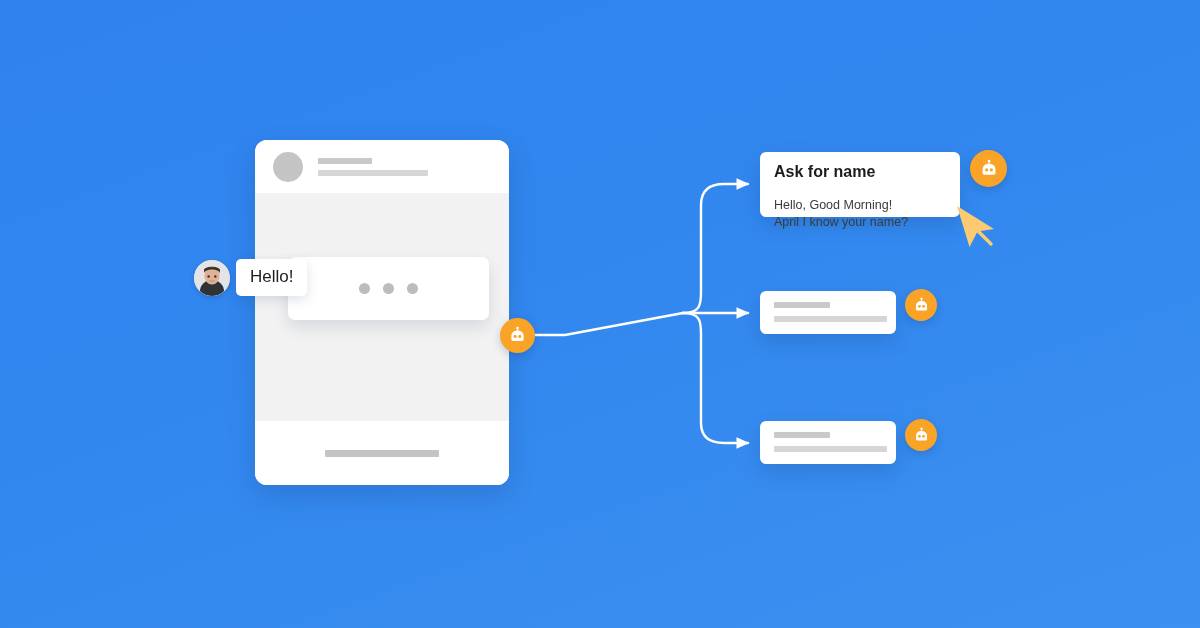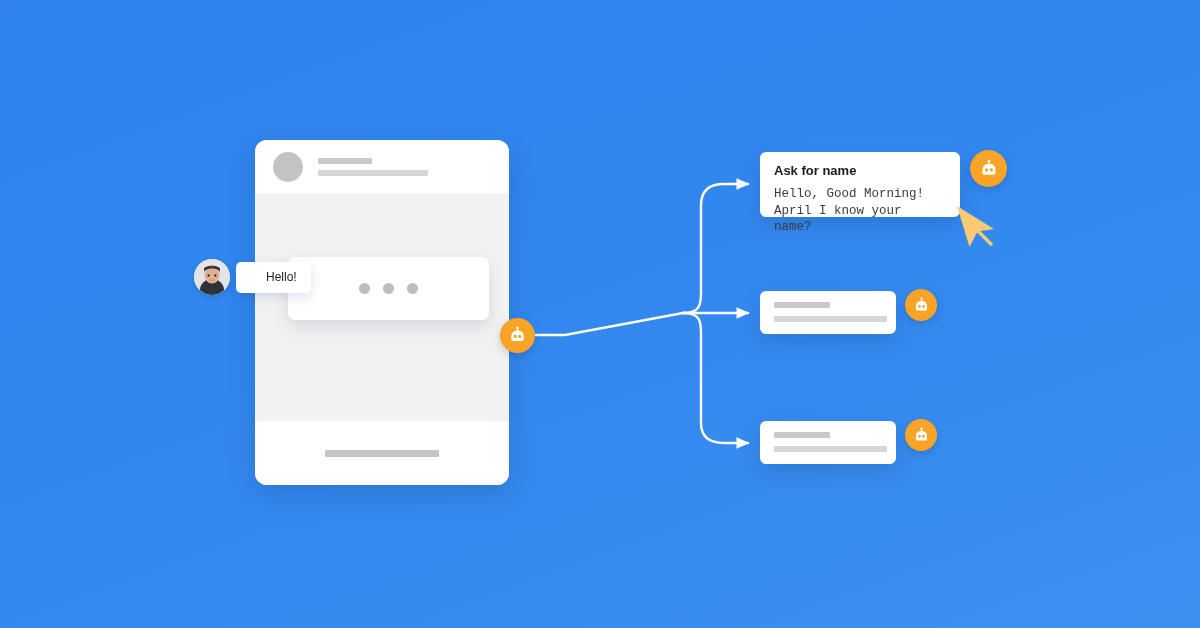--- a/index.html
+++ b/index.html
@@ -128,22 +128,22 @@
     background: #e2e2e4;
     flex: 0 0 auto;
     box-shadow: 0 2px 5px rgba(10, 40, 80, 0.18);
     position: relative;
     z-index: 2;
   }
   .hello-bubble {
     margin-left: 6px;
     background: #ffffff;
     border-radius: 5px;
-    padding: 8px 14px 9px 30px;
-    font-size: 12px;
+    padding: 8px 14px 9px 14px;
+    font-size: 17px;
     color: #222222;
     box-shadow: 0 4px 12px rgba(20, 50, 90, 0.14);
     white-space: nowrap;
   }
 
   
   .bot-badge {
     position: absolute;
     border-radius: 50%;
     background: #f9a327;
@@ -166,30 +166,29 @@
     box-sizing: border-box;
   }
   .card-1 {
     left: 760px;
     top: 152px;
     width: 200px;
     height: 65px;
     padding: 11px 14px;
   }
   .card-title {
-    font-size: 13px;
+    font-size: 16px;
     font-weight: bold;
     color: #1c1c1c;
-    margin-bottom: 8px;
+    margin-bottom: 16px;
   }
   .card-line {
     font-size: 12.5px;
     color: #3b3b3b;
     line-height: 1.32;
-    font-family: Liberation Mono, monospace;
   }
   .card-2 {
     left: 760px;
     top: 291px;
     width: 136px;
     height: 43px;
     padding: 11px 14px;
   }
   .card-3 {
     left: 760px;

